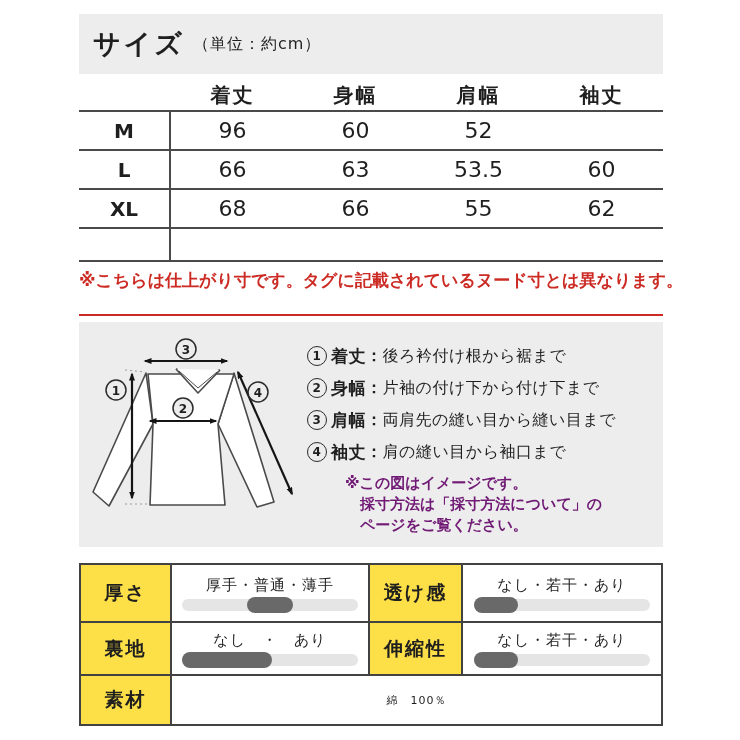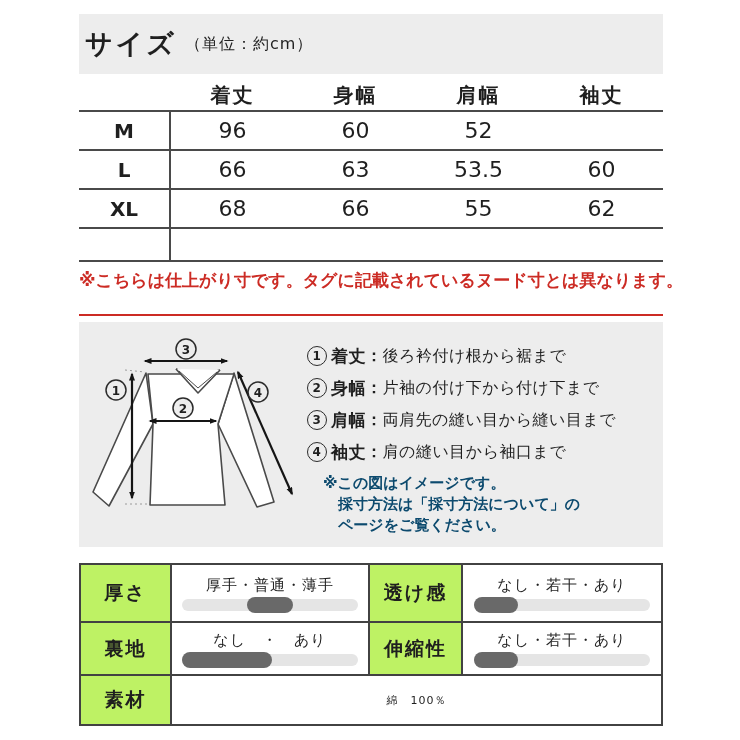--- a/index.html
+++ b/index.html
@@ -2,21 +2,21 @@
 <html><head>
 <meta charset="utf-8">
 <style>
   html,body{margin:0;padding:0;background:#fff;}
   .page{position:relative;width:740px;height:740px;background:#fff;overflow:hidden;
         font-family:"DejaVu Sans","Liberation Sans",sans-serif;color:#1f1f1f;}
   .abs{position:absolute;}
 
   
   .title-bar{left:79px;top:14px;width:584px;height:60px;background:#ededed;
-             display:flex;align-items:center;padding-left:6px;box-sizing:border-box;}
+             display:flex;align-items:center;padding-left:14px;box-sizing:border-box;}
   .title-main{font-size:27px;font-weight:bold;letter-spacing:3px;}
   .title-unit{font-size:16px;margin-left:8px;letter-spacing:1px;}
 
   
   .size-table{left:79px;top:80px;width:584px;}
   .st-row{display:grid;grid-template-columns:92px repeat(4,1fr);align-items:center;}
   .st-head{height:30px;border-bottom:2px solid #4a4a4a;}
   .st-head .st-col{font-size:20px;font-weight:bold;text-align:center;letter-spacing:2px;}
   .st-data{height:37px;border-bottom:2px solid #4a4a4a;}
   .st-empty{height:31px;border-bottom:2px solid #4a4a4a;}
@@ -30,31 +30,31 @@
 
   
   .measure-panel{left:79px;top:322px;width:584px;height:225px;background:#ededed;}
   .legend{left:228px;top:18px;}
   .legend-item{display:flex;align-items:center;height:32px;font-size:16px;letter-spacing:0.5px;}
   .num-circle{display:inline-flex;align-items:center;justify-content:center;width:18px;height:18px;
               border:1.5px solid #2b2b2b;border-radius:50%;font-size:12px;font-weight:bold;
               margin-right:4px;background:#ededed;flex:0 0 auto;}
   .legend-label{font-weight:bold;font-size:17px;}
   .legend-sep{font-weight:bold;}
-  .panel-note{left:244px;top:151px;color:#0c4a6e;font-size:15px;font-weight:bold;line-height:21px;}
+  .panel-note{left:266px;top:151px;color:#701a75;font-size:15px;font-weight:bold;line-height:21px;}
   .panel-note .indent{padding-left:15px;}
 
   
   .spec-table{left:79px;top:563px;width:584px;height:163px;border:2px solid #424242;box-sizing:border-box;
               display:grid;grid-template-columns:91px 198px 93px 1fr;grid-template-rows:58px 53px 1fr;}
   .sp-cell{border-right:2px solid #424242;border-bottom:2px solid #424242;box-sizing:border-box;
            display:flex;flex-direction:column;align-items:center;justify-content:center;}
   .sp-cell.last-col{border-right:none;}
   .sp-cell.last-row{border-bottom:none;}
-  .sp-label{background:#bef264;font-size:19px;font-weight:bold;letter-spacing:2px;}
+  .sp-label{background:#fde047;font-size:19px;font-weight:bold;letter-spacing:2px;}
   .sp-scale{font-size:15px;letter-spacing:1px;margin-bottom:4px;}
   .slider-track{position:relative;width:176px;height:12px;background:#e5e5e5;border-radius:6px;}
   .slider-pill{position:absolute;top:-2px;height:16px;border-radius:8px;background:#696969;}
   .pill-center{width:46px;left:65px;}
   .pill-left{width:44px;left:0;}
   .pill-left-wide{width:90px;left:0;}
   .sp-value{font-size:11px;letter-spacing:1px;}
 
   
   .shirt-svg{left:2px;top:6px;}

